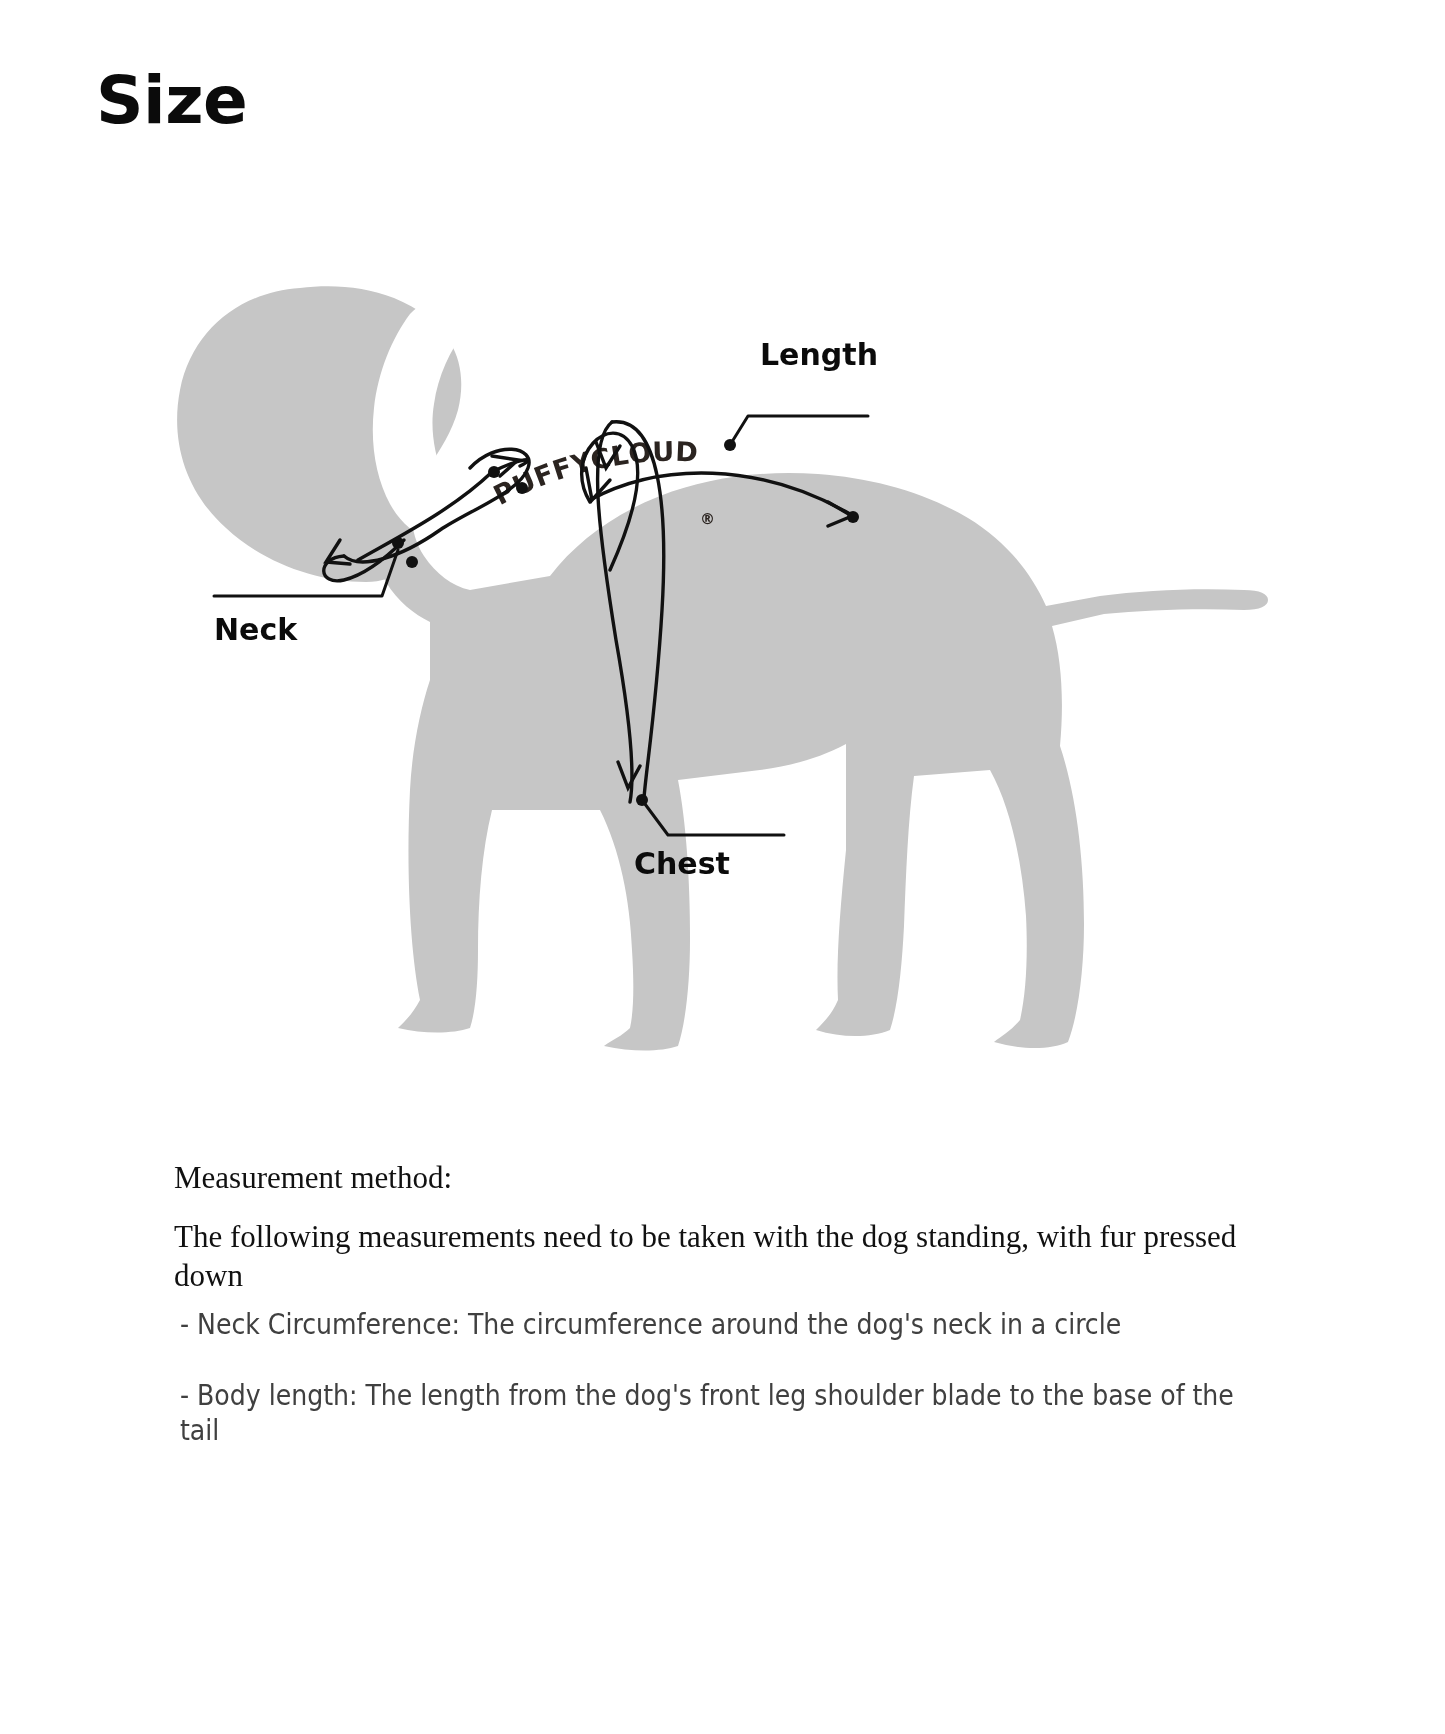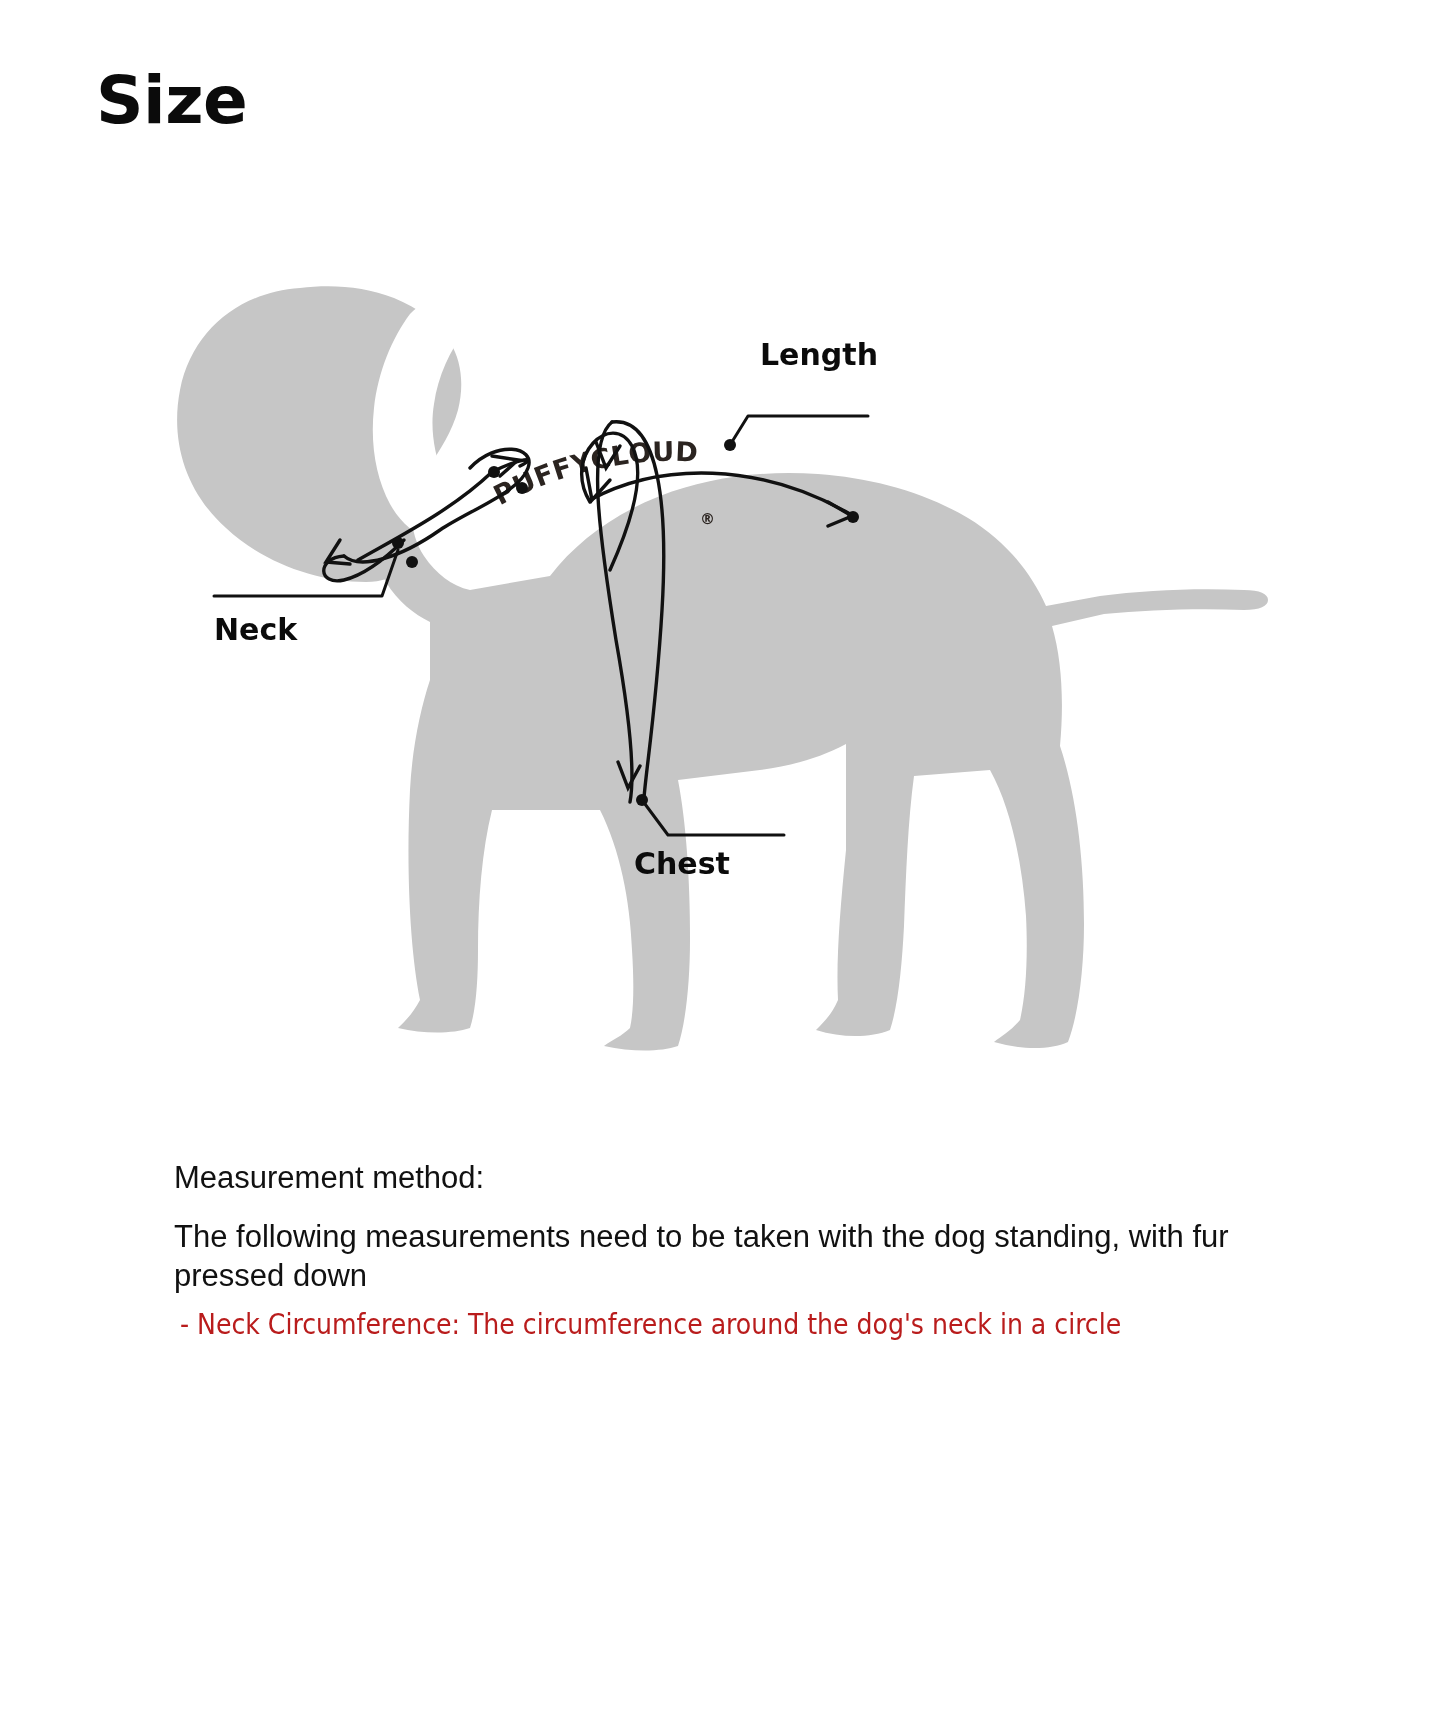--- a/index.html
+++ b/index.html
@@ -86,34 +86,34 @@
   }
 
   
   .notes {
     position: absolute;
     left: 174px;
     top: 1158px;
     width: 1080px;
   }
   .notes .lead {
-    font-family: Liberation Sans, sans-serif;
+    font-family: Liberation Serif, serif;
     font-size: 31px;
     line-height: 1.26;
     color: #111111;
     margin: 0 0 20px 0;
     font-stretch: condensed;
   }
   .notes .lead.tight { margin-bottom: 12px; }
   .bullets { margin: 0; padding: 0; list-style: none; }
   .bullets li {
     font-family: "DejaVu Sans Condensed", "DejaVu Sans", sans-serif;
     font-size: 28px;
     line-height: 1.25;
-    color: #b91c1c;
+    color: #404040;
     margin: 0 0 36px 6px;
     font-stretch: condensed;
   }
   .bullets li:last-child { margin-bottom: 0; }
 </style>
 </head>
 <body>
 
 <div class="page">
 
@@ -272,16 +272,17 @@
       </g>
 
     </svg>
   </div>
 
   <div class="notes">
     <p class="lead">Measurement method:</p>
     <p class="lead tight">The following measurements need to be taken with the dog standing, with fur pressed down</p>
     <ul class="bullets">
       <li>- Neck Circumference: The circumference around the dog's neck in a circle</li>
+      <li>- Body length: The length from the dog's front leg shoulder blade to the base of the tail</li>
     </ul>
   </div>
 
 </div>
 
 </body></html>

